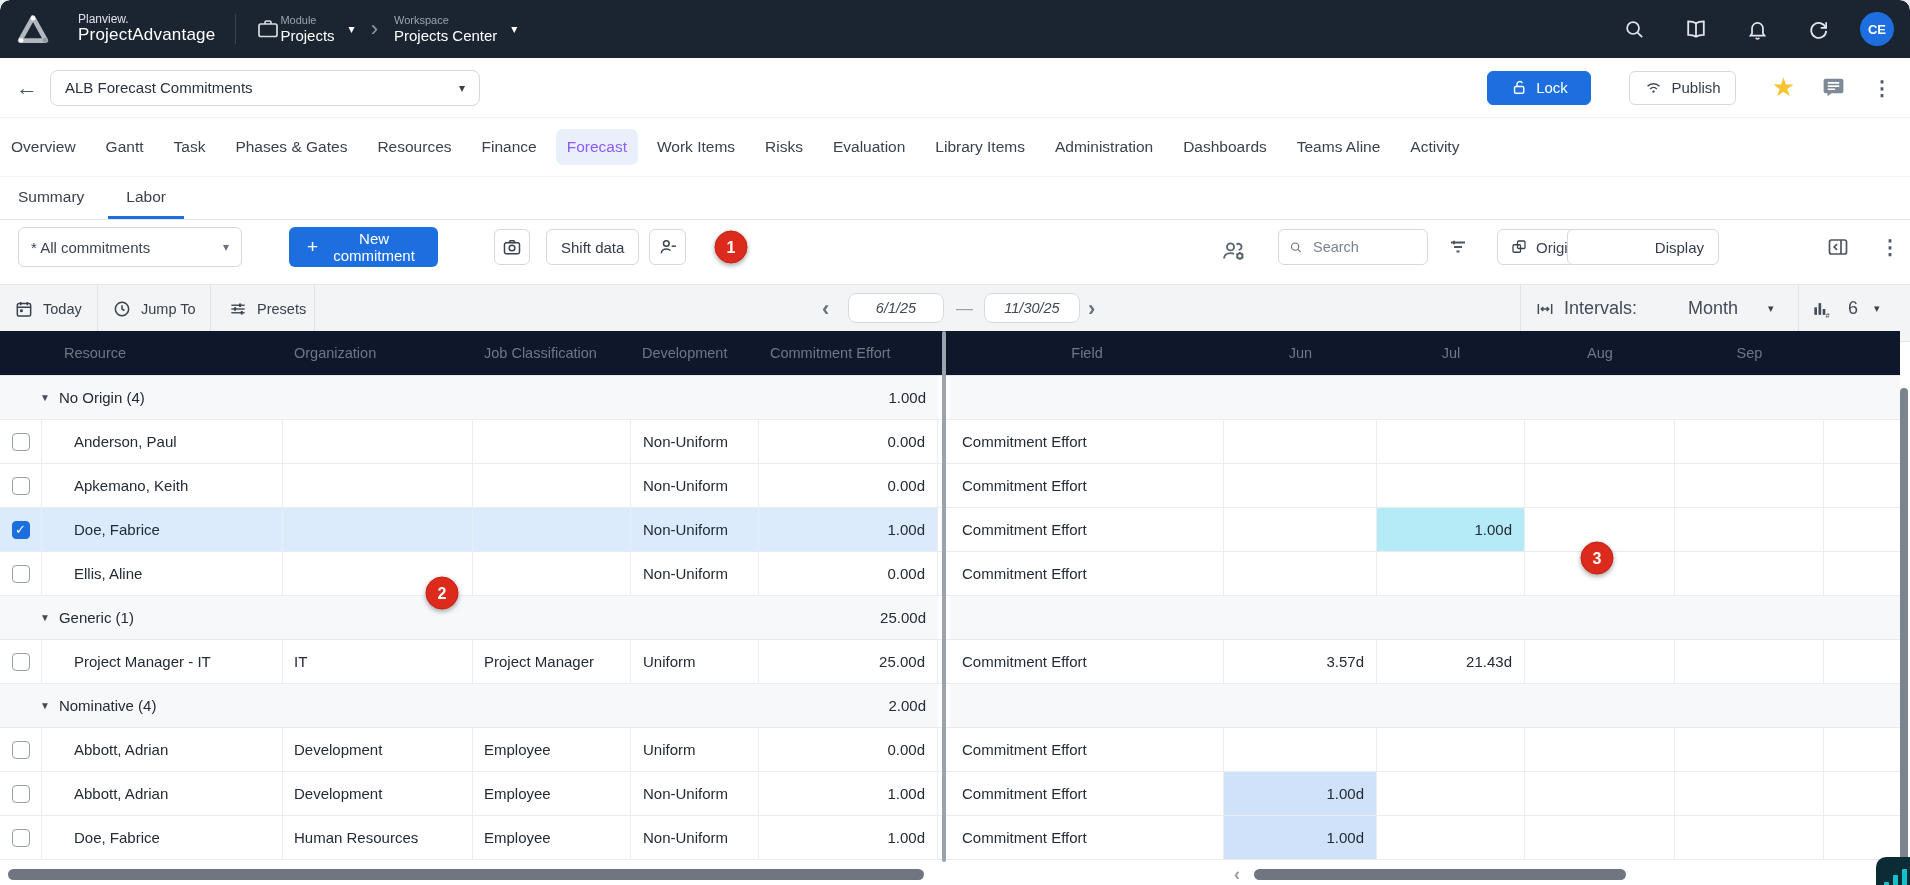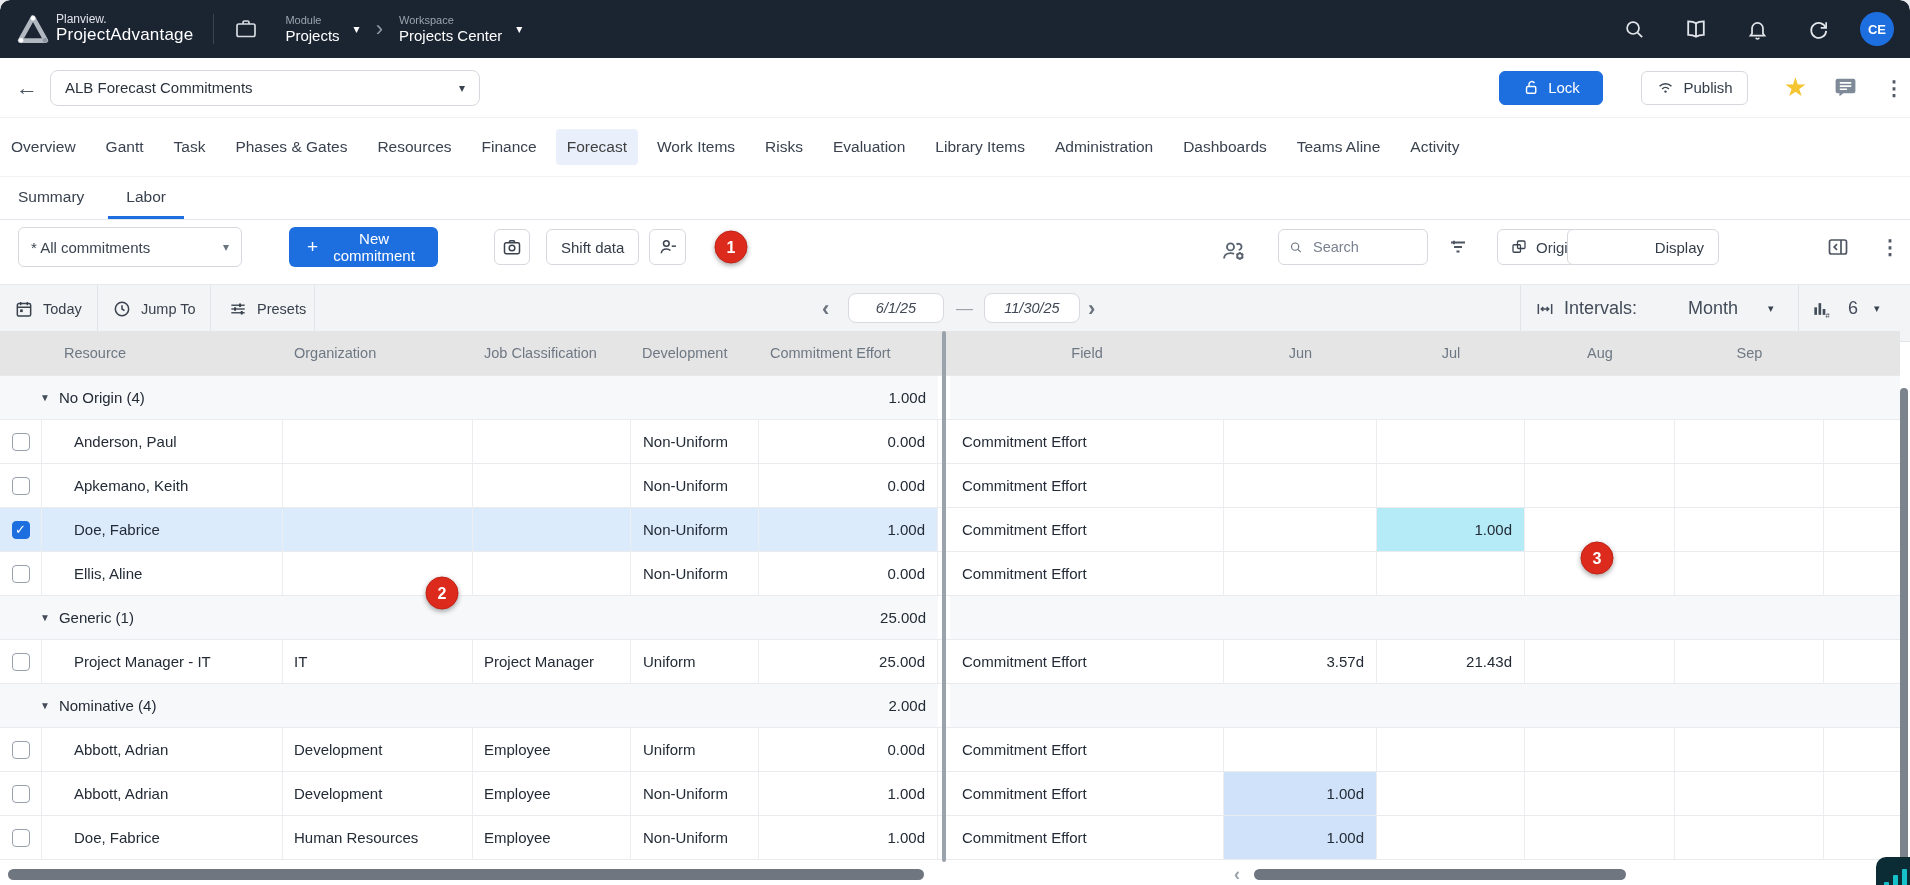--- a/index.html
+++ b/index.html
@@ -4,58 +4,58 @@
 <style>
   html,body{margin:0;padding:0;background:#e8eaed;}
   .app{position:relative;width:1910px;height:885px;background:#fff;overflow:hidden;
        font-family:"Liberation Sans",sans-serif;color:#232b36;border-radius:10px 10px 0 0;}
   .app *{box-sizing:border-box;}
 
   
   .topbar{position:absolute;left:0;top:0;width:1910px;height:58px;background:#1b2431;
           display:flex;align-items:center;padding-left:16px;border-radius:10px 10px 0 0;}
   .brand{display:flex;align-items:center;}
-  .brand-text{margin-left:6px;line-height:1.1;}
+  .brand-text{margin-left:28px;line-height:1.1;}
   .brand-l1{font-size:12px;color:#dfe3e9;}
   .brand-l2{font-size:17px;color:#fff;font-weight:500;letter-spacing:.2px;}
   .tb-div{width:1px;height:30px;background:#3a4351;margin:0 20px;}
   .crumb{display:flex;align-items:center;}
   .crumb svg{flex:none;}
-  .crumb-text{margin-left:27px;line-height:1.15;}
+  .crumb-text{margin-left:0;line-height:1.15;}
   .crumb-label{font-size:11px;color:#9aa3b0;}
   .crumb-value{font-size:15px;color:#fff;}
   .crumb-chev{color:#fff;font-size:12px;margin-left:14px;}
   .crumb-sep{color:#8f98a3;font-size:22px;margin:0 16px;font-weight:400;}
   .tb-right{margin-left:auto;display:flex;align-items:center;}
   .tb-icon{margin-left:38px;display:flex;align-items:center;cursor:pointer;}
   .avatar{width:34px;height:34px;border-radius:50%;background:#1d6fe0;color:#fff;font-size:13px;
           font-weight:700;display:flex;align-items:center;justify-content:center;margin:0 16px 0 30px;}
 
   
   .titlebar{position:absolute;left:0;top:58px;width:1910px;height:60px;background:#fff;
             display:flex;align-items:center;border-bottom:1px solid #f0f1f3;}
   .back{margin-left:16px;font-size:22px;color:#4b5460;cursor:pointer;}
   .title-select{margin-left:12px;width:430px;height:36px;border:1px solid #d5d9dd;border-radius:8px;
                 display:flex;align-items:center;padding:0 14px;font-size:15px;color:#2a323c;}
   .title-select .sel-chev{margin-left:auto;color:#39424e;font-size:12px;}
-  .tbar-right{margin-left:auto;display:flex;align-items:center;padding-right:6px;}
+  .tbar-right{margin-left:auto;display:flex;align-items:center;padding-right:18px;}
   .btn{height:34px;border:1px solid #d5d9dd;border-radius:6px;background:#fff;display:inline-flex;
        align-items:center;gap:8px;font-size:15px;color:#333c48;padding:0 14px;cursor:pointer;}
   .btn-primary{background:#1d6fe0;border-color:#1d6fe0;color:#fff;}
   .lockbtn{width:104px;justify-content:center;}
   .pubbtn{margin-left:38px;}
   .star{font-size:26px;color:#f5c431;margin-left:36px;cursor:pointer;}
   .fb-icon{margin-left:26px;cursor:pointer;display:flex;}
   .kebab{font-size:20px;color:#515a66;font-weight:700;margin-left:26px;cursor:pointer;}
 
   
   .tabsrow{position:absolute;left:0;top:118px;width:1910px;height:59px;background:#fff;
            display:flex;align-items:center;border-bottom:1px solid #f2f3f5;}
   .tab{padding:9px 11px;border-radius:4px;margin-right:8px;font-size:15.5px;color:#39424e;cursor:pointer;white-space:nowrap;}
-  .tab.active{color:#404040;background:#e9f0fc;}
+  .tab.active{color:#8b5cf6;background:#e9f0fc;border-radius:7px;}
 
   .subtabs{position:absolute;left:0;top:177px;width:1910px;height:43px;background:#fff;
            display:flex;align-items:stretch;border-bottom:1px solid #e3e6ea;}
   .subtab{display:flex;align-items:center;padding:0 18px;margin-right:6px;font-size:15.5px;color:#39424e;
           border-bottom:3px solid transparent;cursor:pointer;}
   .subtab.active{border-bottom-color:#1d6fe0;}
 
   
   .toolbar{position:absolute;left:0;top:220px;width:1910px;height:64px;background:#fff;}
   .toolbar .abs{position:absolute;}
@@ -84,21 +84,21 @@
   .dateinput{width:96px;height:30px;border:1px solid #d6d9dd;border-radius:8px;background:#fff;
              text-align:center;font-style:italic;font-size:14.5px;color:#3f4854;outline:none;
              font-family:"Liberation Sans",sans-serif;}
   .ddash{color:#9aa0a8;font-size:17px;line-height:47px;}
   .ilabel{font-size:18px;color:#434c59;line-height:47px;}
   .ichev{font-size:11px;color:#39424e;line-height:47px;cursor:pointer;}
 
   
   .thead,.trow{display:grid;grid-template-columns:42px 241px 190px 158px 128px 179px 12px 274px 153px 148px 150px 149px 76px;}
   .thead{position:absolute;left:0;top:331px;width:1900px;height:45px;border-bottom:1px solid #e7e9ec;
-         font-size:14.5px;color:#6e7884;background:#e5e5e5;}
+         font-size:14.5px;color:#6e7884;background:#0f172a;}
   .tbody{position:absolute;left:0;top:376px;width:1900px;}
   .trow{height:44px;border-bottom:1px solid #e9ebee;font-size:15px;color:#232b36;background:#fff;cursor:default;}
   .c{display:flex;align-items:center;overflow:hidden;white-space:nowrap;}
   .bl{border-right:1px solid #eceDF0;border-right:1px solid #ecedf0;}
   .h{padding-left:11px;}
   .h0{padding-left:22px;}
   .hc{justify-content:center;padding-left:0;}
   .cell-res{padding-left:32px;}
   .cell-t{padding-left:11px;}
   .cell-dist{padding-left:12px;}

